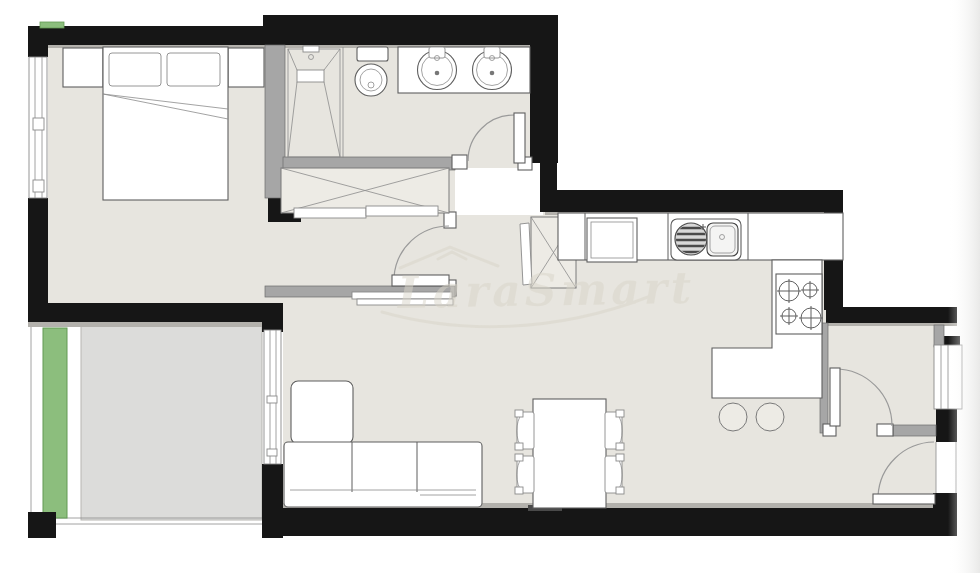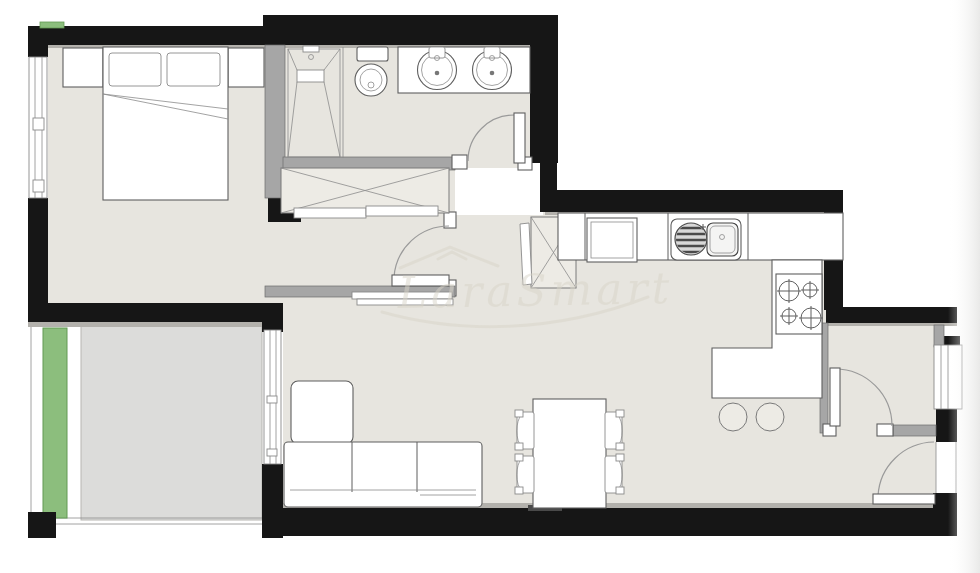--- a/index.html
+++ b/index.html
@@ -1,17 +1,17 @@
 <!DOCTYPE html>
 <html style="--bg: #ffffff; --wall: #161616; --ipw: #a6a6a6; --floor: #e7e5df; --tfloor: #dcdcda; --green: #8cbe7d; --ln: #5f5f5f; --wm: #d9d5c9;"><head>
 <meta charset="utf-8">
 <style>
   html,body{margin:0;padding:0;background:#fff;}
   #stage{position:relative;width:980px;height:573px;background:var(--bg,#fff);overflow:hidden;
-         font-family:"DejaVu Sans","Liberation Sans",sans-serif;}
+         font-family:"DejaVu Sans","Liberation Sans",sans-serif;font-weight:bold;}
   svg{position:absolute;left:0;top:0;}
   .wall{fill:var(--wall,#161616);}
   .hatch{fill:#b3b1ac;}
   .pwall{fill:var(--ipw,#a6a6a6);stroke:#6c6c6c;stroke-width:.7;}
   .floor{fill:var(--floor,#e7e5df);}
   .tfloor{fill:var(--tfloor,#dcdcda);stroke:#b7b6b2;stroke-width:1;}
   .white{fill:#ffffff;}
   .fx{fill:#ffffff;stroke:var(--ln,#5f5f5f);stroke-width:1.1;}
   .fxthin{fill:#ffffff;stroke:#8a8a8a;stroke-width:.9;}
   .fxf{fill:#edebe5;stroke:#7a7a7a;stroke-width:1;}

